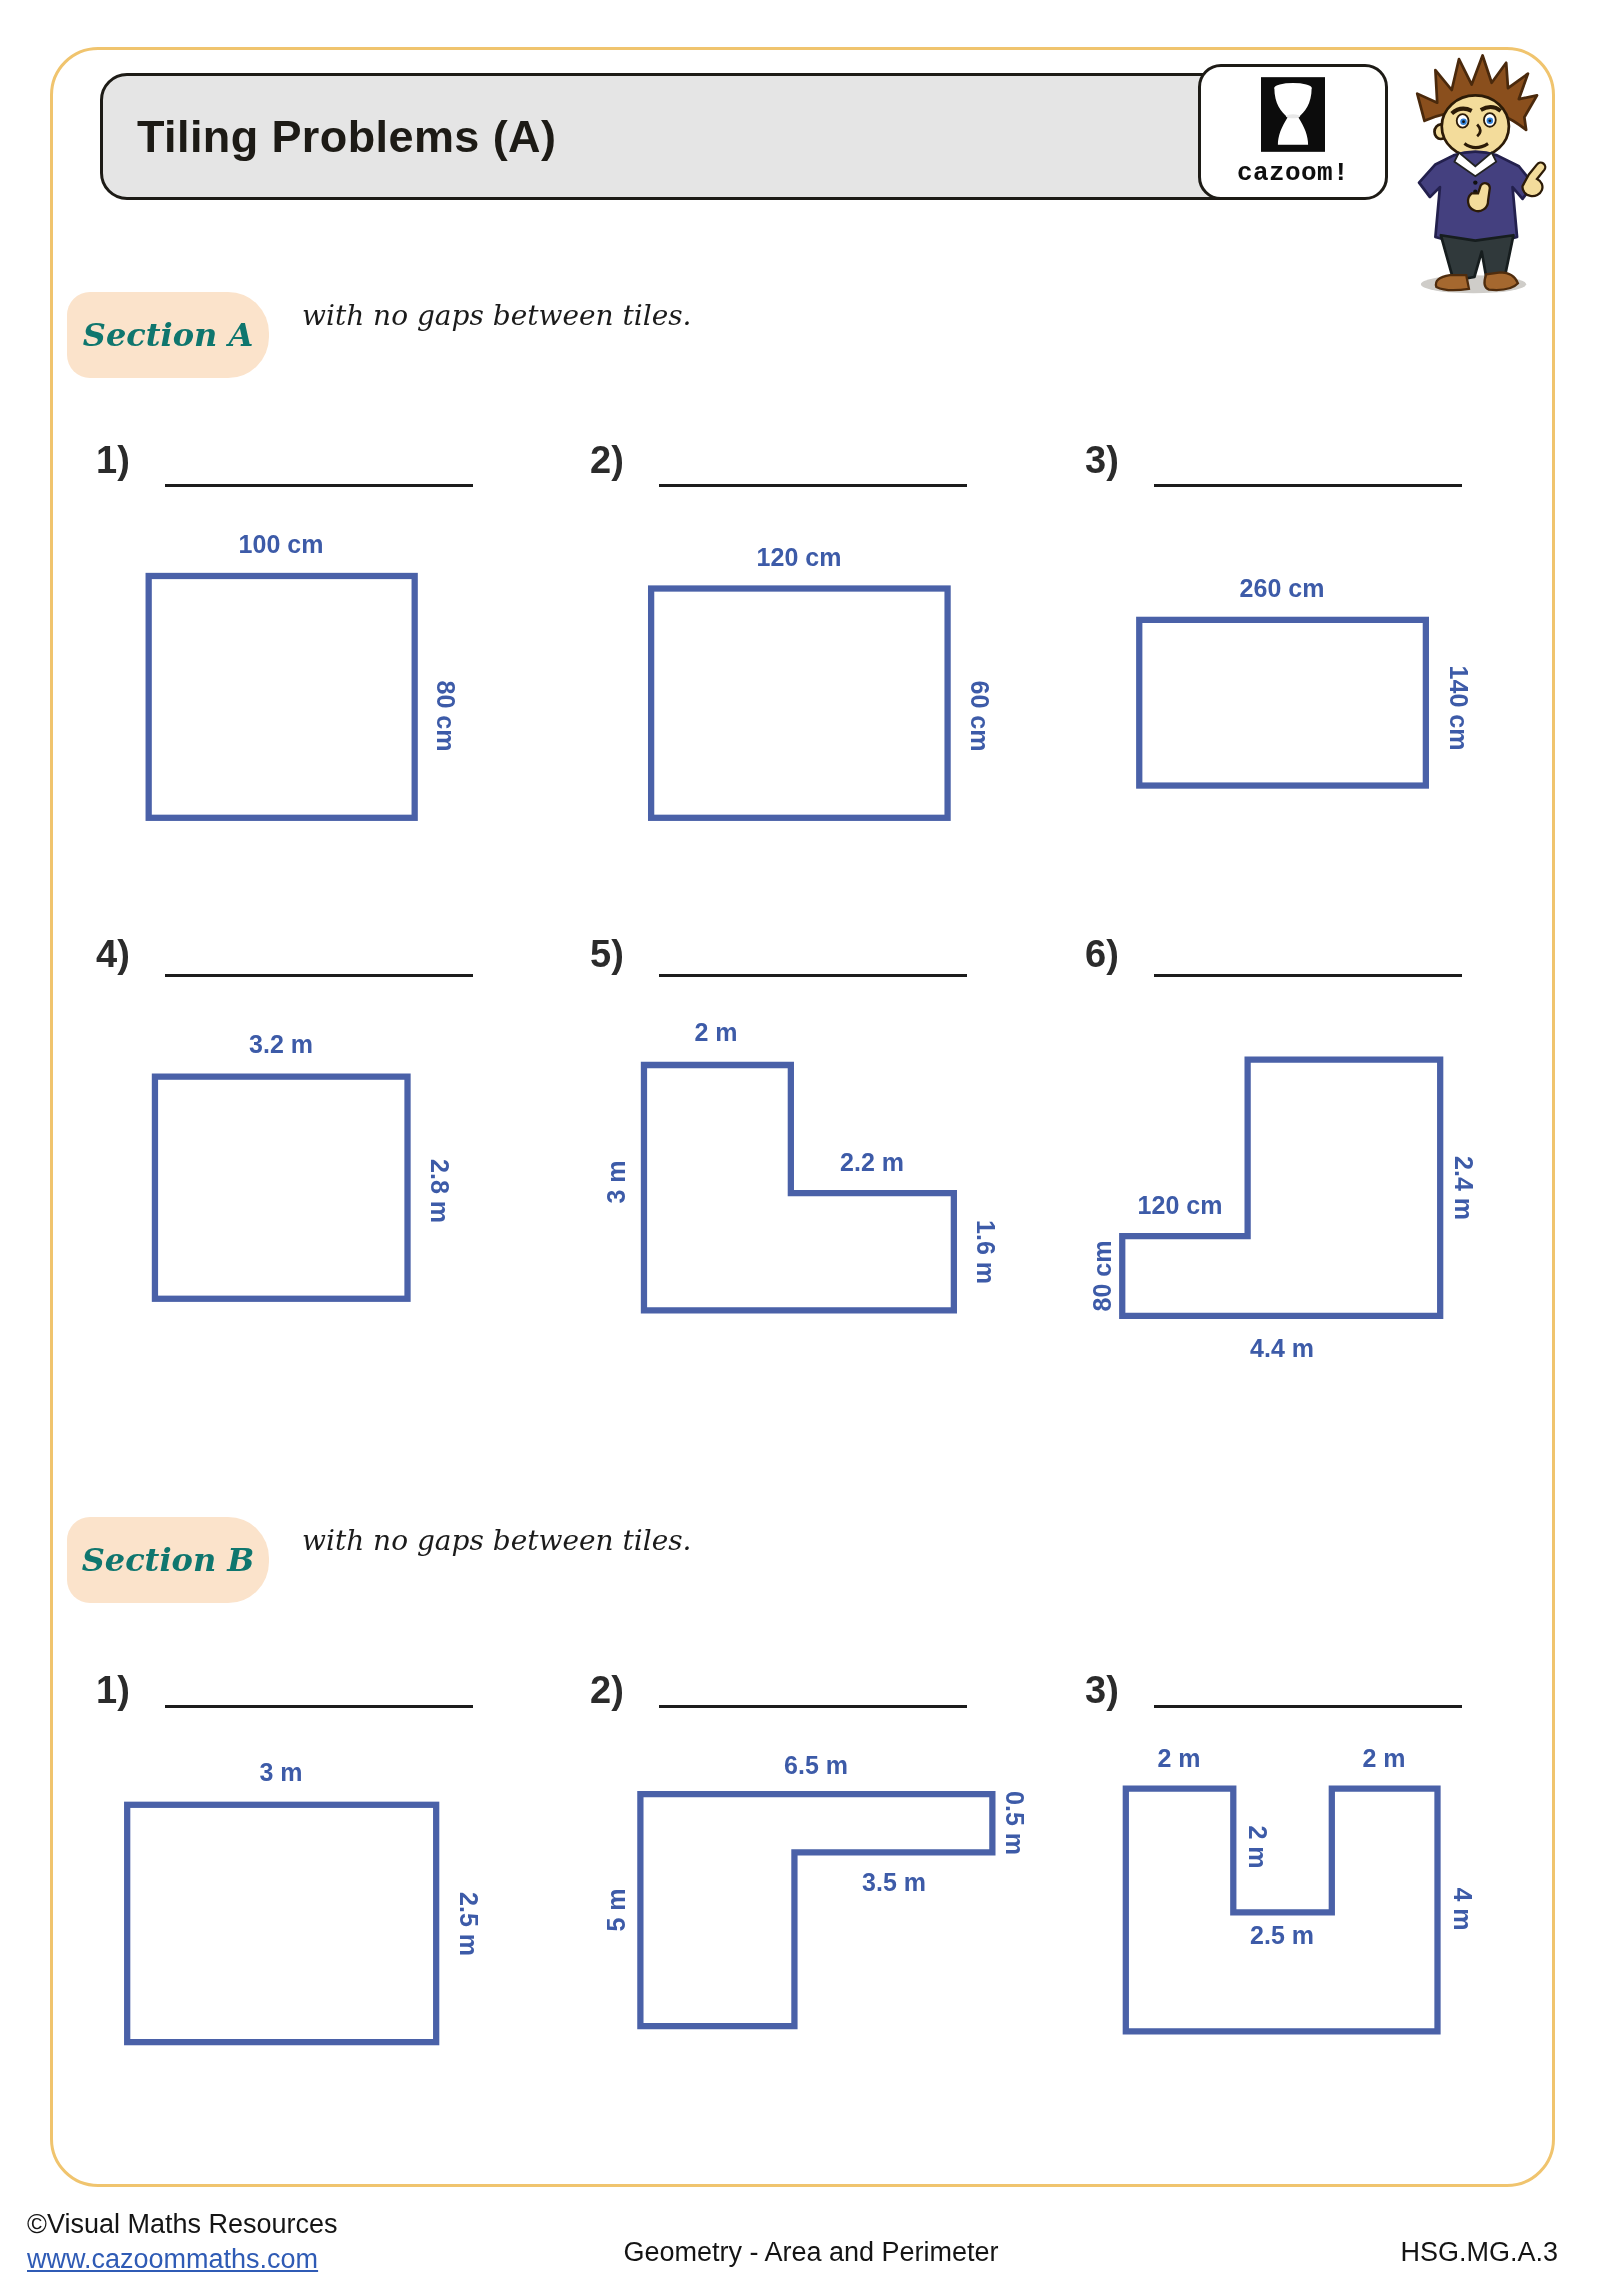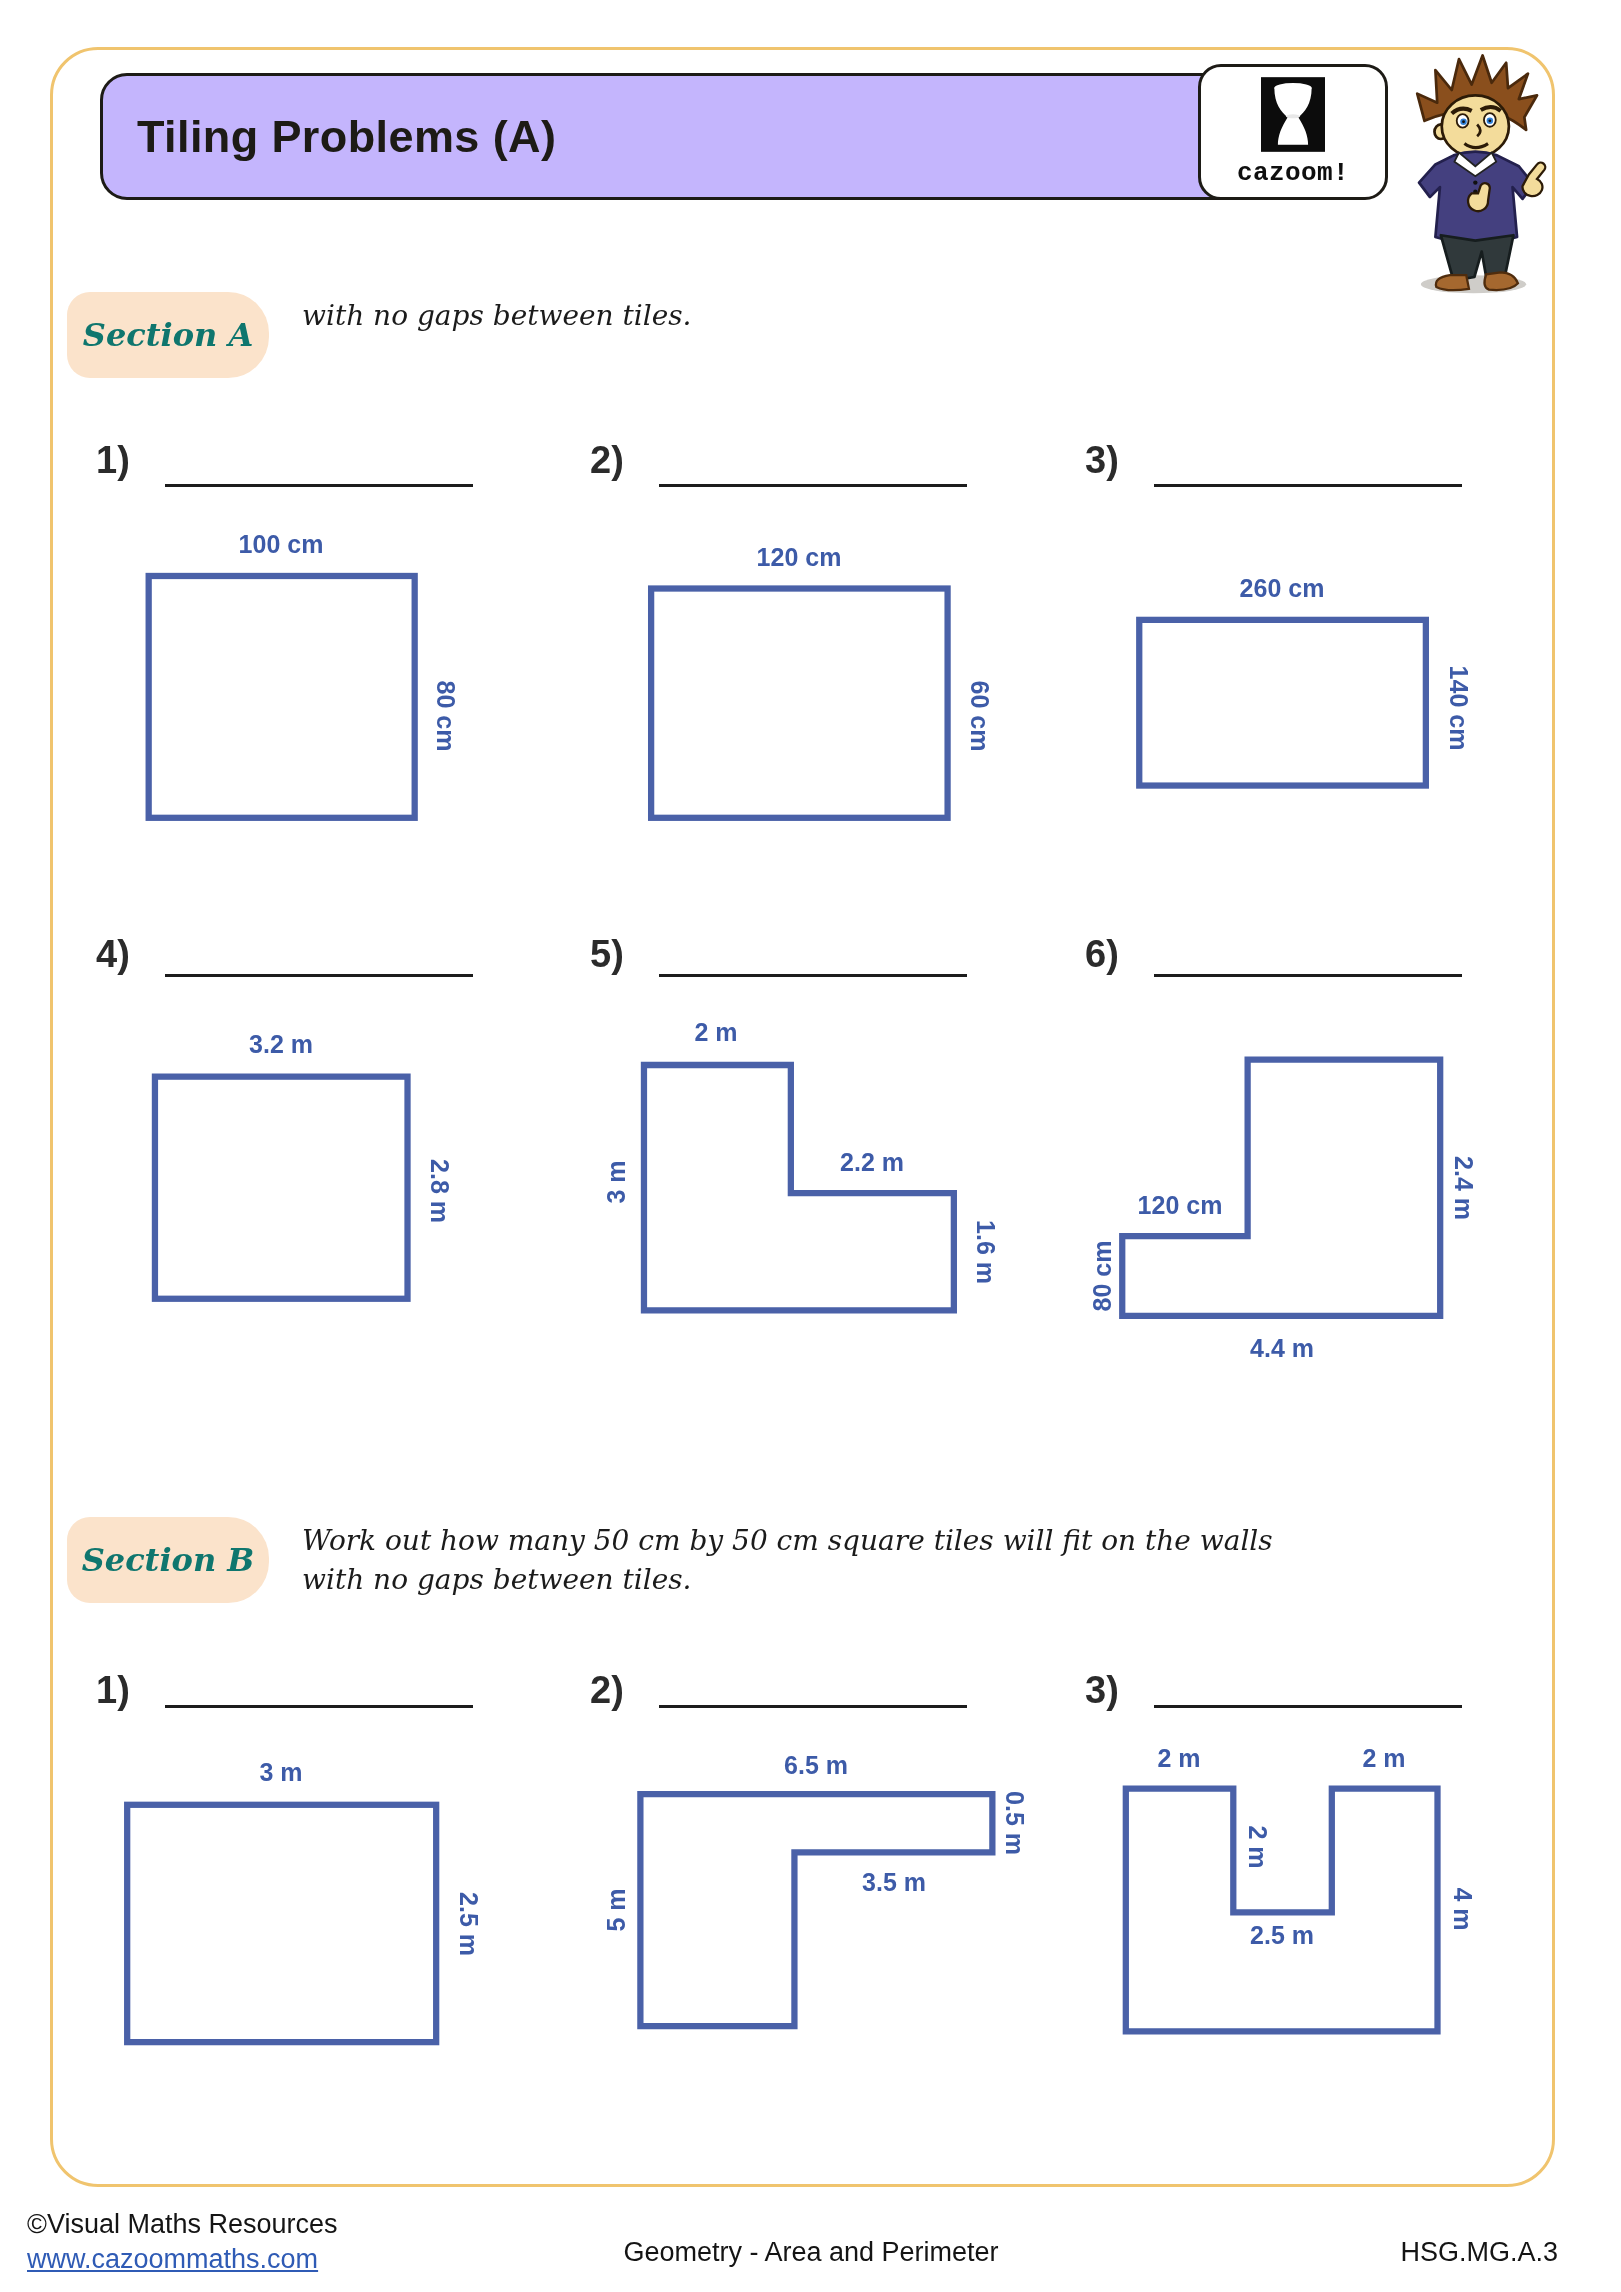--- a/index.html
+++ b/index.html
@@ -6,21 +6,21 @@
   body{
     width:1622px;height:2293px;position:relative;background:#ffffff;
     font-family:"Liberation Sans", sans-serif;overflow:hidden;
   }
   .gold-frame{
     position:absolute;left:50px;top:47px;width:1505px;height:2140px;
     border:3.6px solid #f0c46e;border-radius:48px;box-sizing:border-box;
   }
   .title-box{
     position:absolute;left:100px;top:73px;width:1286px;height:127px;
-    background:#c4b5fd;border:3.6px solid #1d1b16;border-radius:27px;
+    background:#e5e5e5;border:3.6px solid #1d1b16;border-radius:27px;
     box-sizing:border-box;display:flex;align-items:center;padding-left:34px;
   }
   .page-title{font-size:45px;font-weight:bold;color:#1d1b16;letter-spacing:0.4px;}
   .logo-box{
     position:absolute;left:1198px;top:64px;width:190px;height:136px;
     background:#ffffff;border:3.6px solid #1d1b16;border-radius:23px;
     box-sizing:border-box;display:flex;flex-direction:column;align-items:center;justify-content:center;
   }
   .logo-text{font-family:Liberation Mono, monospace;font-weight:bold;font-size:26px;color:#0f0f0f;margin-top:6px;letter-spacing:0.4px;}
   .mascot{position:absolute;left:1390px;top:50px;width:177px;height:247px;}
@@ -98,21 +98,20 @@
   <span class="badge-text">Section A</span>
 </div>
 <div class="instruction" style="top:296px">
   <div>with no gaps between tiles.</div>
 </div>
 
 <div class="badge" style="left:67px;top:1517px">
   <span class="badge-text">Section B</span>
 </div>
 <div class="instruction" style="top:1521px">
-  <div>Work out how many 50 cm by 50 cm square tiles will fit on the walls</div>
   <div>with no gaps between tiles.</div>
 </div>
 
 <div class="prob-num" style="left:96px;top:439px">1)</div>
 <div class="answer-line" style="left:165px;top:484px"></div>
 <div class="prob-num" style="left:590px;top:439px">2)</div>
 <div class="answer-line" style="left:659px;top:484px"></div>
 <div class="prob-num" style="left:1085px;top:439px">3)</div>
 <div class="answer-line" style="left:1154px;top:484px"></div>
 

